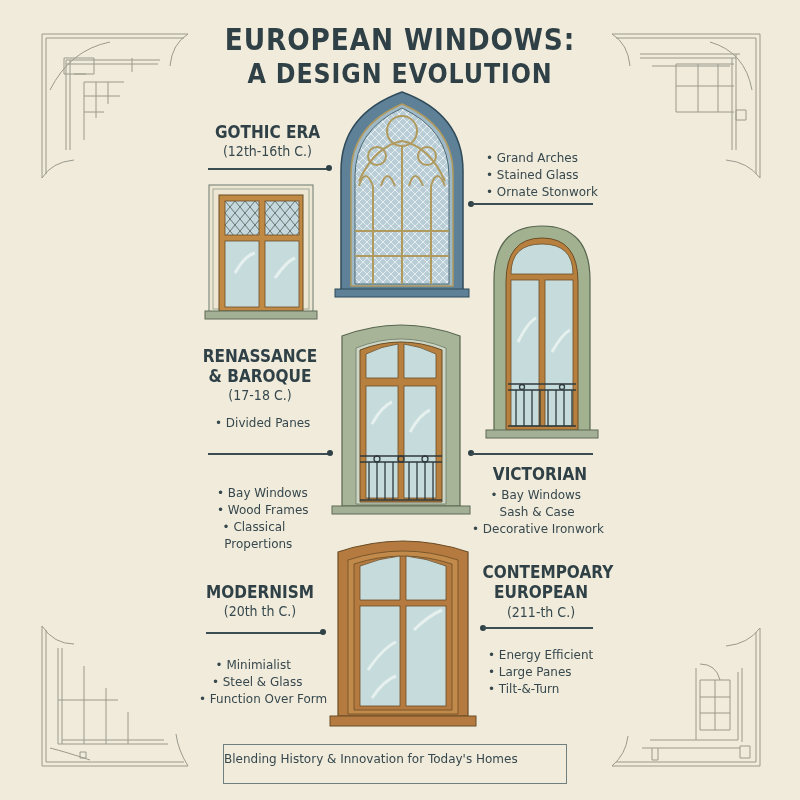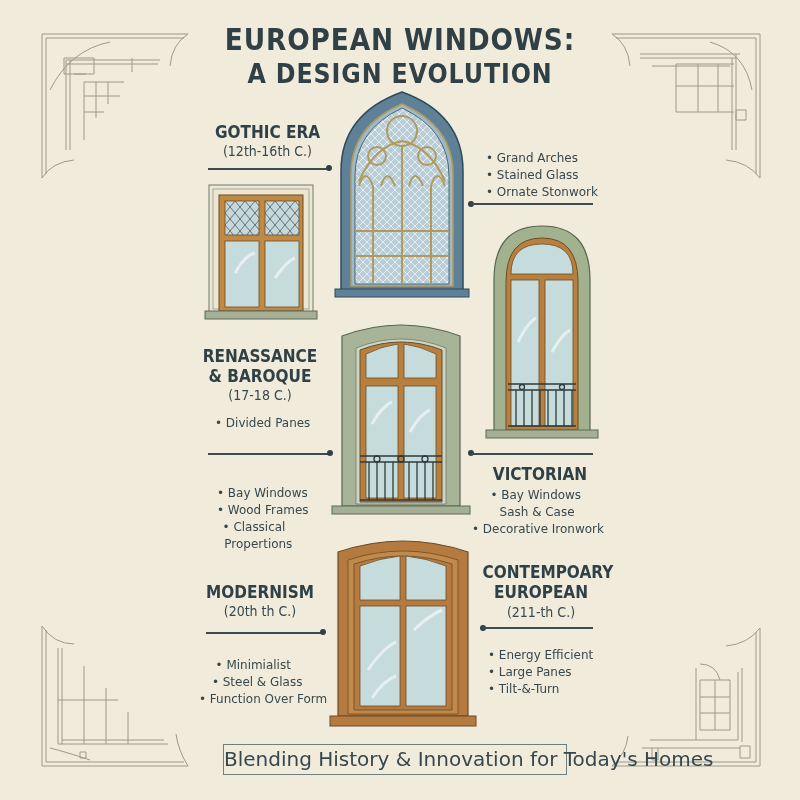--- a/index.html
+++ b/index.html
@@ -21,23 +21,23 @@
   .heading {
     font-weight: bold; font-size: 17px; color: #2f4146; text-align: center;
     line-height: 20px; transform: scaleX(0.9);
   }
   .sub { font-size: 14px; text-align: center; color: #36484d; line-height: 18px; transform: scaleX(0.9); }
   .bullets { font-size: 13px; color: #36484d; line-height: 17px; transform: scaleX(0.92); transform-origin: left top; }
   .bullets div { white-space: nowrap; }
   .line { height: 1.5px; background: #3c4d52; }
   .dot { width: 6px; height: 6px; border-radius: 50%; background: #2f4146; }
   .footer {
-    left: 223px; top: 744px; width: 344px; height: 31px;
+    left: 223px; top: 744px; width: 344px; height: 40px;
     border: 1.5px solid #6f7e7e; box-sizing: border-box;
-    font-size: 20px; line-height: 28px; text-align: right; color: #36484d;
+    font-size: 12px; line-height: 28px; text-align: left; color: #36484d;
     white-space: nowrap;
   }
   svg { overflow: visible; }
 </style>
 </head>
 <body>
 
 <div class="abs title t1">EUROPEAN WINDOWS:</div>
 <div class="abs title t2">A DESIGN EVOLUTION</div>
 

